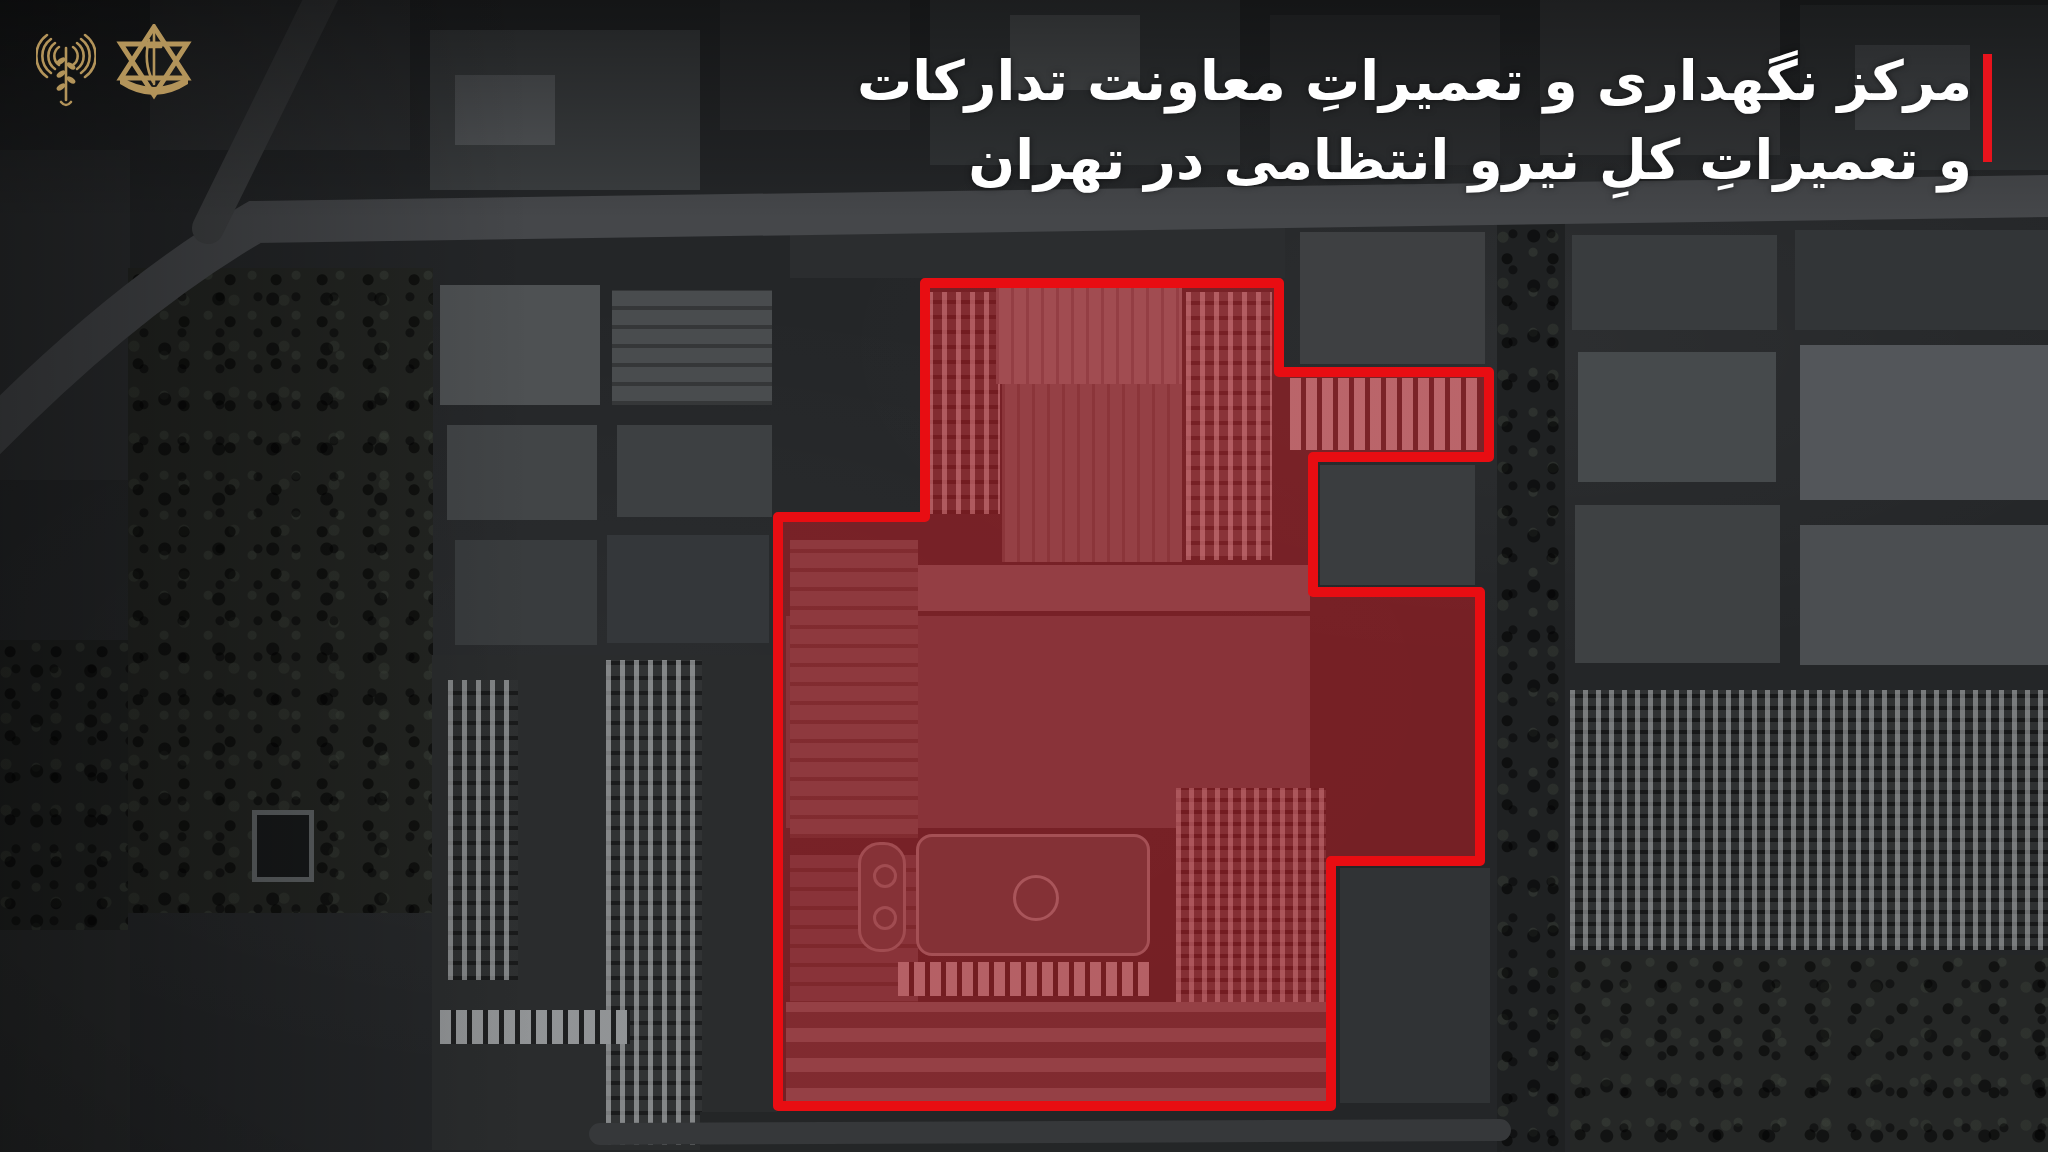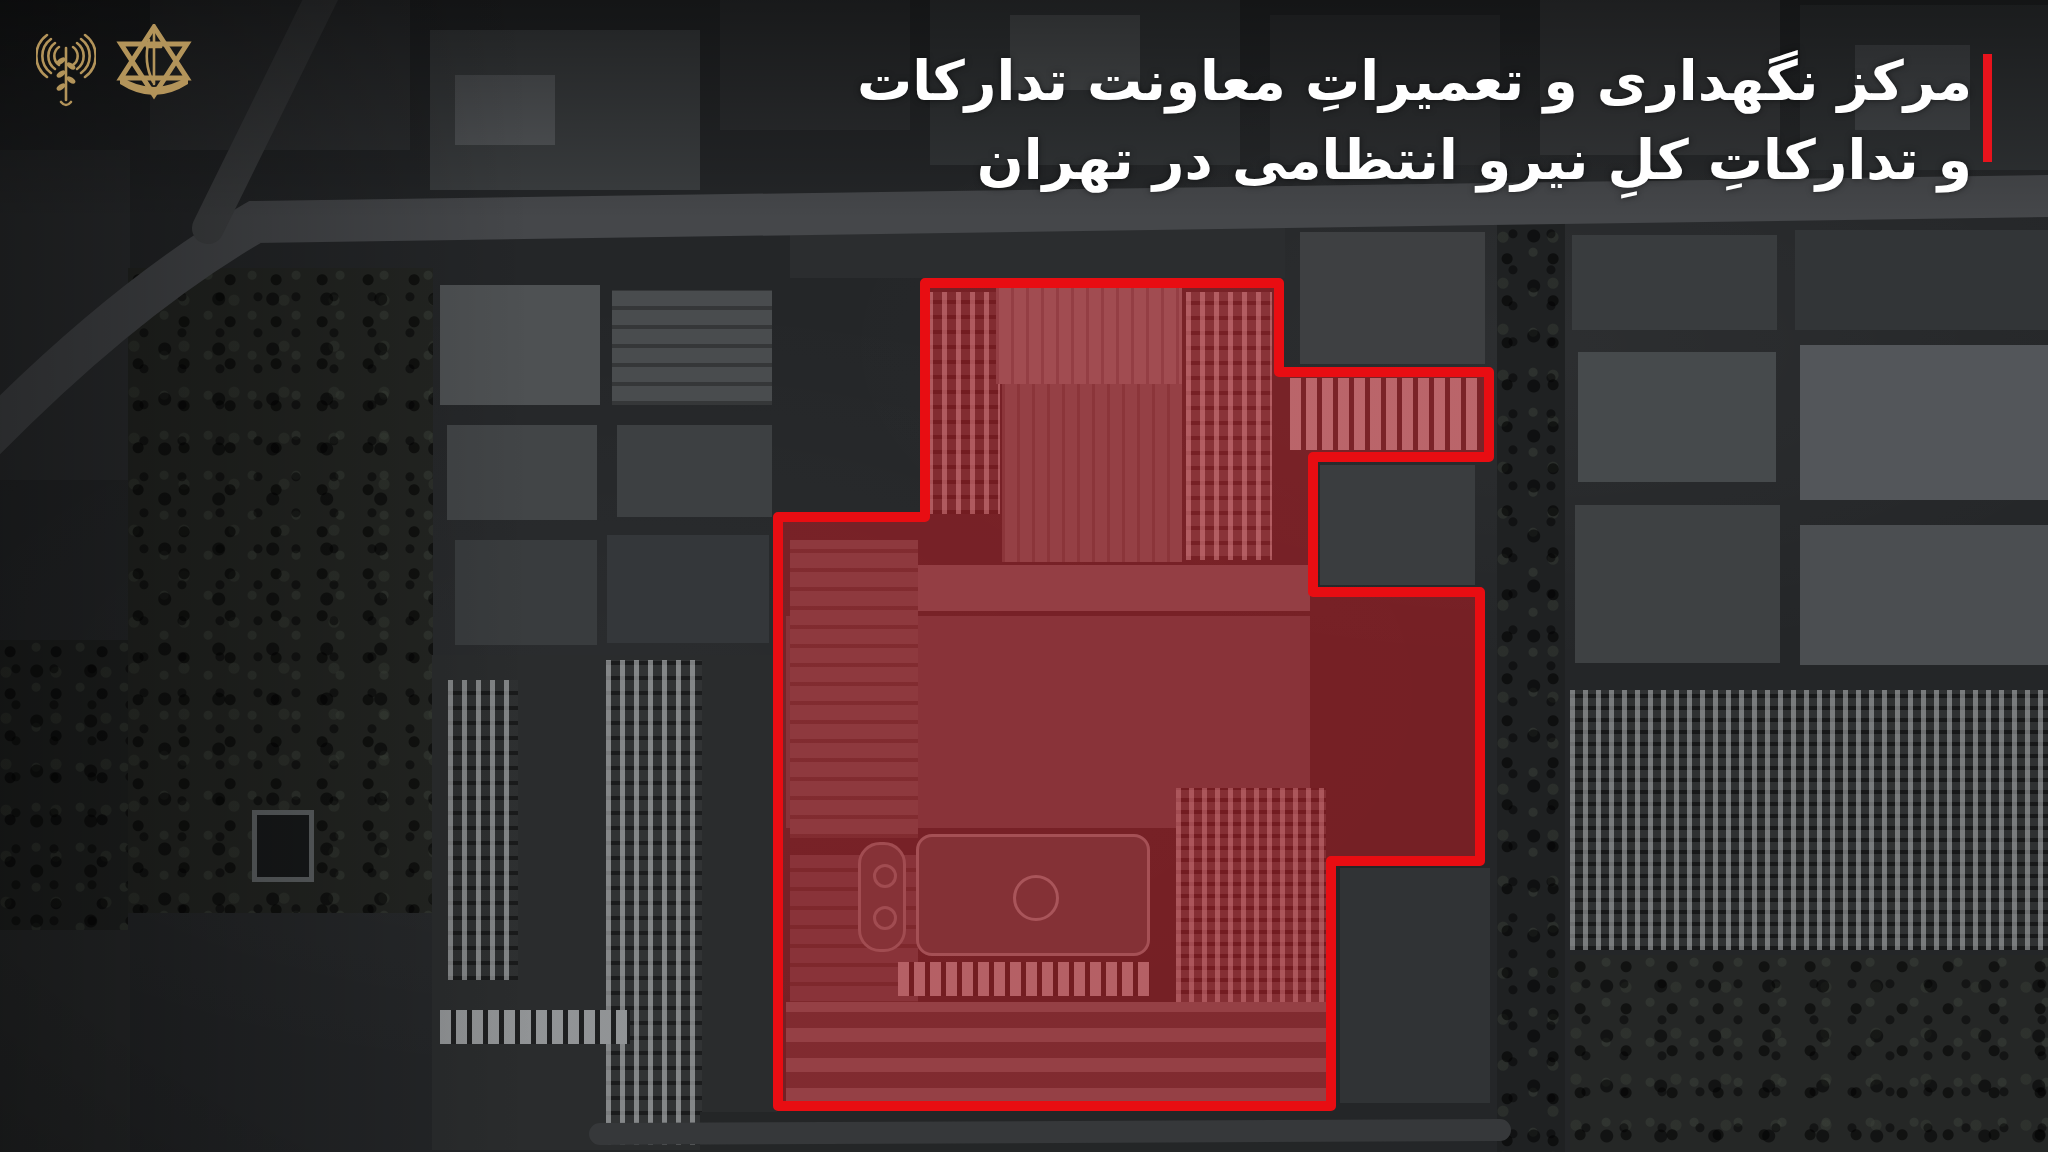--- a/index.html
+++ b/index.html
@@ -156,17 +156,17 @@
         <path d="M44 8 V 60"></path>
           <path d="M37 23 H 51"></path>
         <path d="M39 16 Q33 38 43 58"></path>
       </g>
       <path d="M10 52 Q44 74 78 52 L78 60 Q44 82 10 60 Z" fill="#b3945a"></path>
     </svg>
   </div>
 
   <div class="title-block" dir="rtl" lang="fa" style="color: rgb(255, 255, 255);">
     <div class="title-line">مرکز نگهداری و تعمیراتِ معاونت تدارکات</div>
-    <div class="title-line">و تدارکاتِ کلِ نیرو انتظامی در تهران</div>
+    <div class="title-line">و تعمیراتِ کلِ نیرو انتظامی در تهران</div>
   </div>
   <div class="accent-bar" style="background: rgb(232, 19, 28);"></div>
 
 </div>
 
 </body></html>

